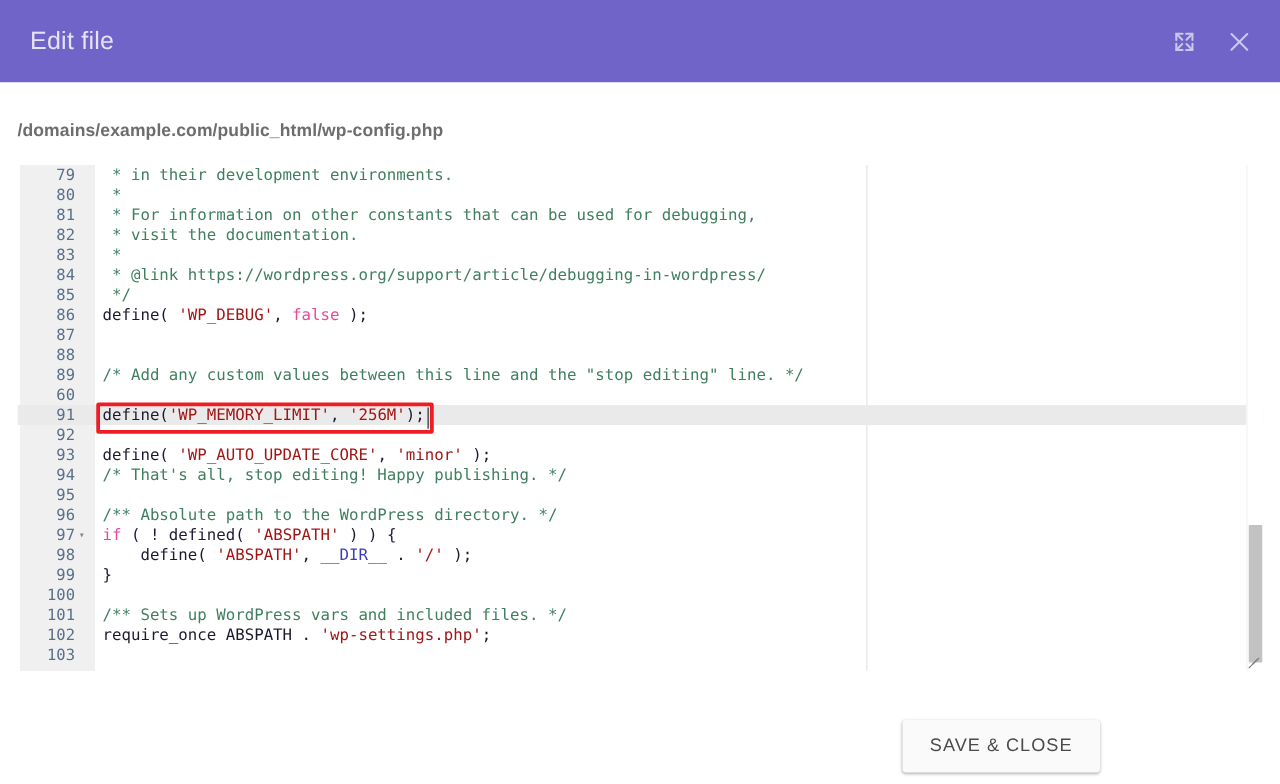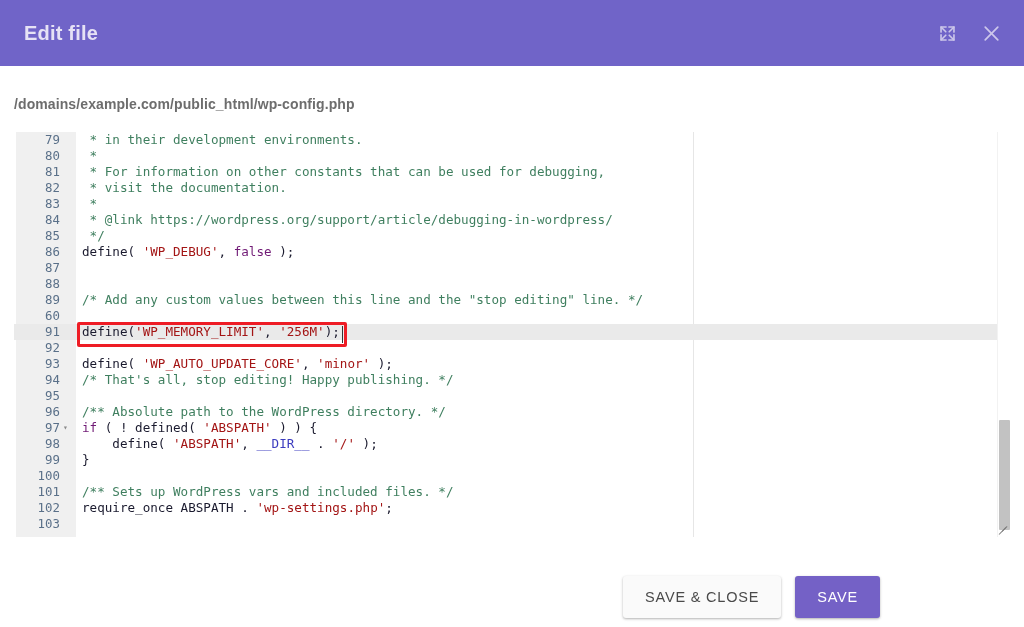--- a/index.html
+++ b/index.html
@@ -23,21 +23,21 @@
     height: 66px;
     background: #7064c8;
     display: flex;
     align-items: center;
     box-sizing: border-box;
     padding: 0 18px 0 24px;
   }
   .modal-title {
     color: #e6e2f5;
     font-size: 20px;
-    font-weight: 700;
+    font-weight: 400;
     letter-spacing: .2px;
     flex: 1;
   }
   .hdr-actions {
     display: flex;
     align-items: center;
     gap: 14px;
   }
   .hdr-btn {
     width: 30px; height: 30px;
@@ -129,21 +129,21 @@
     line-height: 16px;
   }
   .code {
     position: absolute;
     left: 68px; top: 0;
     color: #1a1a2e;
   }
   
   .c  { color: #3f7f5f; }   
   .s  { color: #a31515; margin-top: 43px; }   
-  .k  { color: #701a75; }   
+  .k  { color: #ec4899; }   
   .f  { color: #1a1a2e; }   
   .m  { color: #3b3bbf; }   
   .p  { color: #1a1a2e; }   
 
   
   .annot {
     position: absolute;
     left: 63px;
     top: 190px;
     width: 270px;
@@ -318,16 +318,15 @@
       <span class="rz1"></span>
         <span class="rz2"></span>
         <span class="rz3"></span>
     </div>
   </div>
 
   <div class="editor-bottom-line"></div>
 
   <div class="footer">
     <button class="btn btn-secondary">SAVE &amp; CLOSE</button>
-    <button class="btn btn-primary">SAVE</button>
   </div>
 
 </div>
 
 </body></html>

